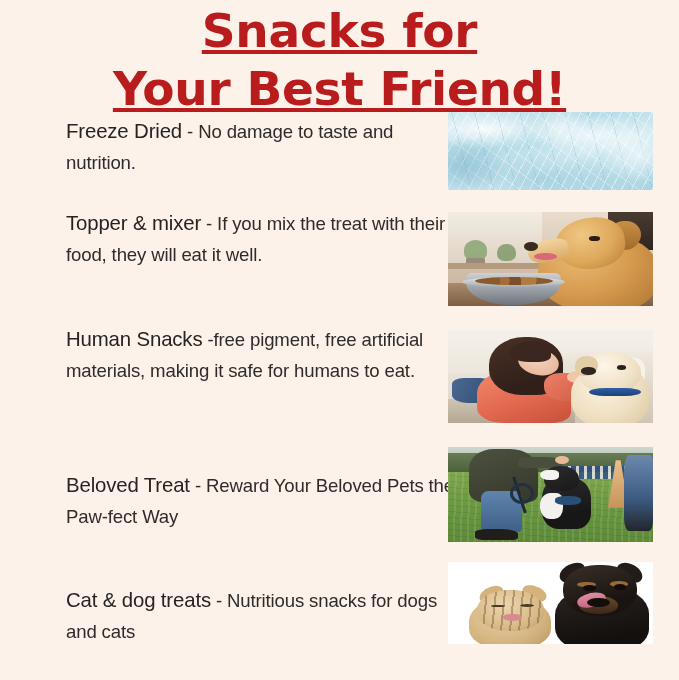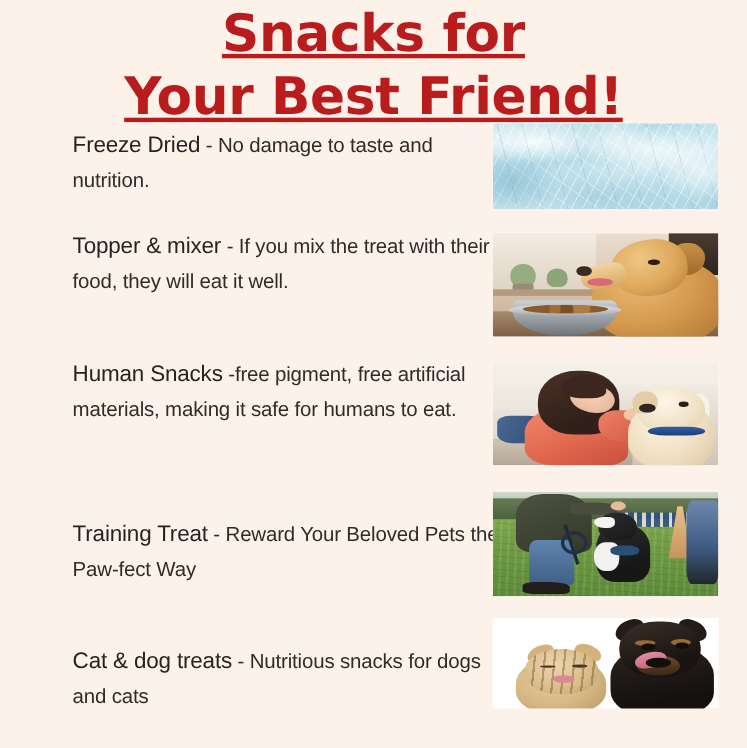--- a/index.html
+++ b/index.html
@@ -357,21 +357,21 @@
         <div class="layer s3-pupear"></div>
         <div class="layer s3-pupnose"></div>
         <div class="layer s3-pupeye"></div>
         <div class="layer s3-collar"></div>
       </div>
     </div>
   </div>
 
   <div class="row" style="top:462px;">
     <div class="row-text" style="top:8px;">
-      <span class="lead">Training Treat</span><span> - </span><span>Reward Your Beloved Pets the Paw-fect Way</span>
+      <span class="lead">Beloved Treat</span><span> - </span><span>Reward Your Beloved Pets the Paw-fect Way</span>
     </div>
     <div class="row-media" style="top:-15px; height:95px;">
       <div class="scene">
         <div class="layer s4-sky"></div>
         <div class="layer s4-trees"></div>
         <div class="layer s4-grass"></div>
         <div class="layer s4-grasstx"></div>
         <div class="layer s4-fence"></div>
         <div class="layer s4-cone"></div>
         <div class="layer s4-person2"></div>

